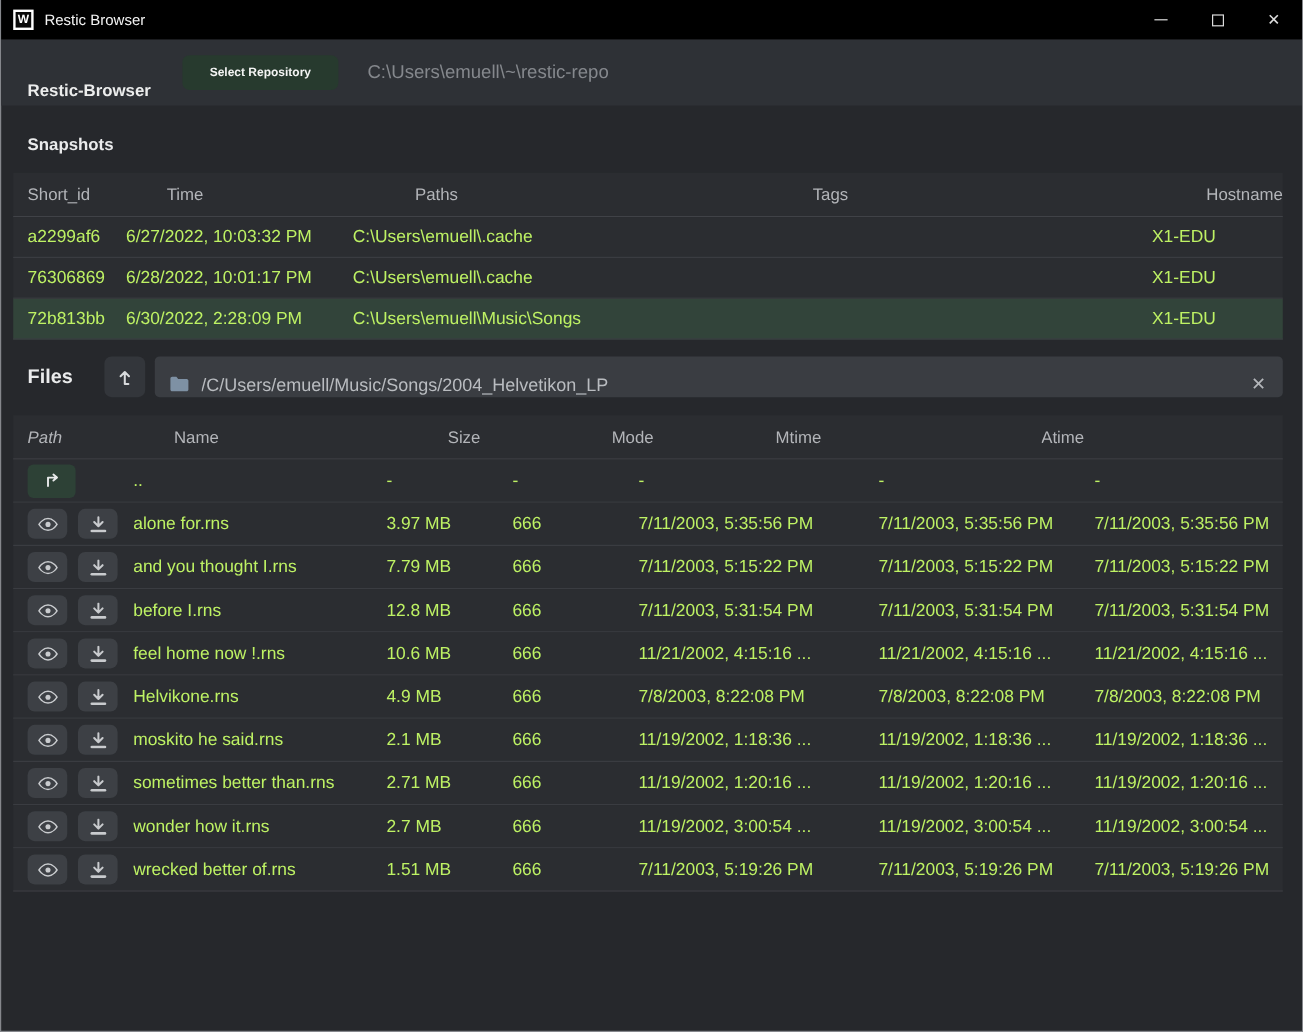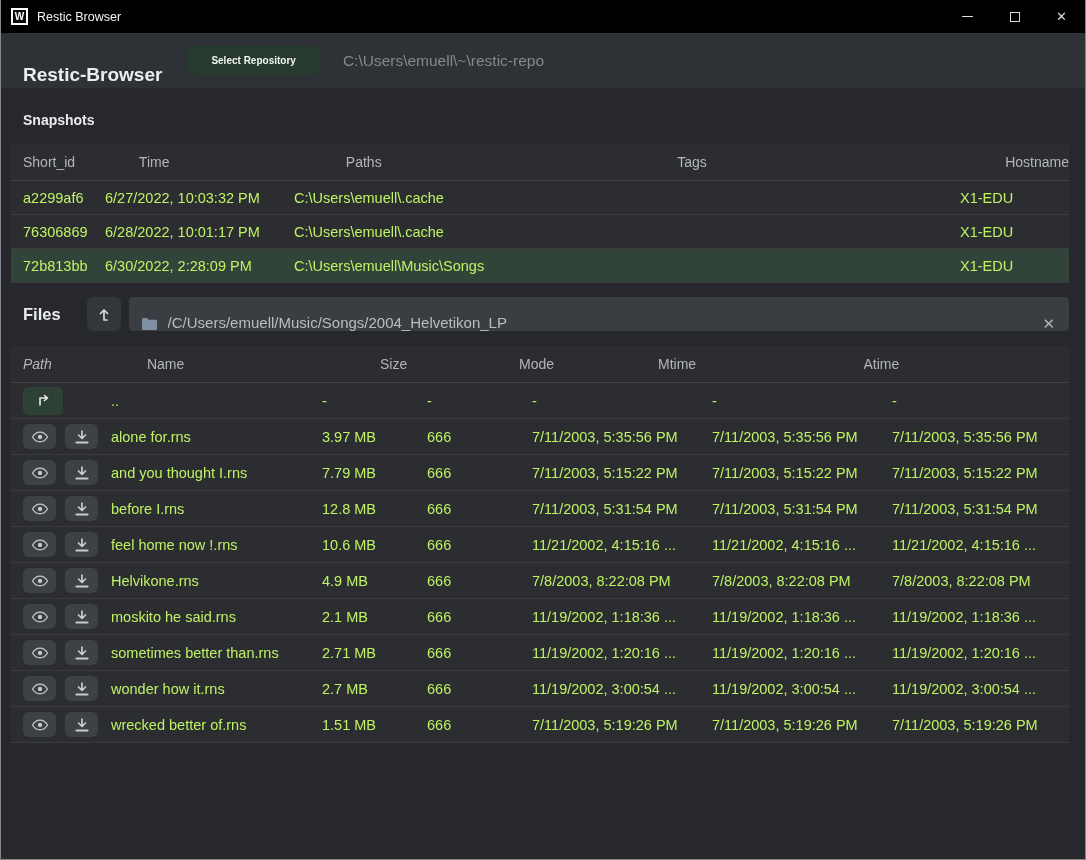--- a/index.html
+++ b/index.html
@@ -33,21 +33,21 @@
   .win-controls { margin-left: auto; display: flex; height: 100%; }
   .win-btn { width: 47px; height: 100%; display: flex; align-items: center; justify-content: center; cursor: pointer; }
   .min-glyph { width: 11px; border-top: 1.4px solid #dcdcdc; }
   .max-glyph { width: 10px; height: 10px; border: 1.2px solid #dcdcdc; }
   .close-glyph { color: #dcdcdc; font-size: 13px; line-height: 1; }
   
   .app-header {
     flex: 0 0 55px; background: #2e3136;
     display: flex; align-items: center; padding: 0 22px;
   }
-  .app-title { font-size: 19px; font-weight: bold; color: #eceded; margin-top: 28px; }
+  .app-title { font-size: 14px; font-weight: bold; color: #eceded; margin-top: 28px; }
   .select-repo-btn {
     margin-left: 26px; background: #273a2e; color: #f3f4f3;
     font-family: "Liberation Sans", sans-serif;
     font-weight: bold; font-size: 10px; padding: 9px 23px;
     border: none; border-radius: 6px; cursor: pointer;
   }
   .repo-path { margin-left: 24px; color: #85888d; font-size: 15.5px; }
   
   .section-heading { color: #eaebec; font-weight: bold; font-size: 14px; padding: 24px 22px 0 22px; }
   
@@ -75,39 +75,39 @@
   .files-bar { display: flex; align-items: center; padding: 14px 16px 0 22px; }
   .files-heading { font-size: 16.5px; font-weight: bold; color: #eaebec; }
   .up-root-btn {
     margin-left: 26px; width: 34px; height: 34px; flex: 0 0 34px;
     background: #33363b; border: none; border-radius: 6px;
     display: flex; align-items: center; justify-content: center; cursor: pointer;
   }
   .path-box {
     margin-left: 8px; flex: 1; height: 34px;
     background: #3a3d42; border-radius: 4px;
-    display: flex; align-items: flex-end; padding: 0 12px; gap: 10px;
+    display: flex; align-items: flex-start; padding: 16px 12px; gap: 10px;
   }
   .path-input {
     flex: 1; background: transparent; border: none; outline: none;
     color: #b9bcc0; font-size: 15px; font-family: "Liberation Sans", sans-serif;
   }
   .clear-btn {
     background: transparent; border: none; color: #b3b6ba;
     font-size: 15px; cursor: pointer; line-height: 1; padding: 0 2px;
   }
   
   .files-table { margin-top: 15px; }
   .files-table .t-row { height: 36px; }
   .f-path  { width: 100px; padding-left: 12px; display: flex; align-items: center; gap: 9px; font-style: italic; }
   .f-name  { width: 211px; white-space: nowrap; overflow: hidden; }
   .f-size  { width: 105px; }
   .f-mode  { width: 105px; }
   .f-mtime { width: 180px; white-space: nowrap; overflow: hidden; }
-  .f-atime { width: 180px; white-space: nowrap; overflow: hidden; }
+  .f-atime { width: 180px; white-space: nowrap; overflow: hidden; margin-left: 20px; }
   .f-ctime { flex: 1; white-space: nowrap; overflow: hidden; }
   .t-head .f-path { padding-left: 12px; }
   .icon-btn {
     width: 33px; height: 25px; background: #3d4045;
     border: none; border-radius: 6px; cursor: pointer;
     display: flex; align-items: center; justify-content: center;
   }
   .updir-btn {
     width: 40px; height: 28px; background: #2d4136;
     border: none; border-radius: 5px; cursor: pointer;

